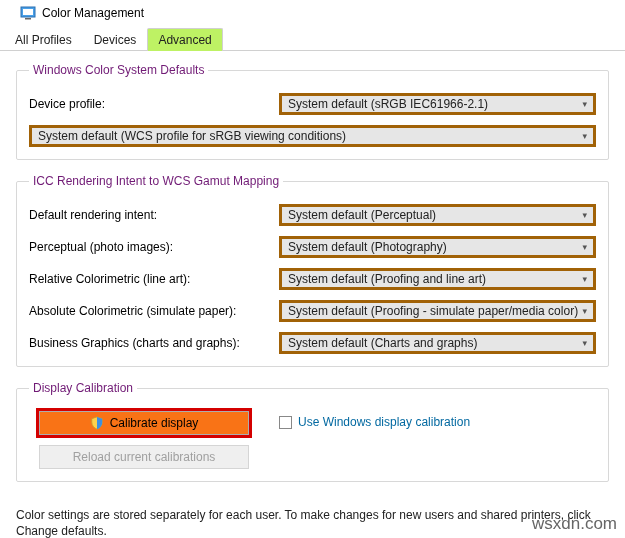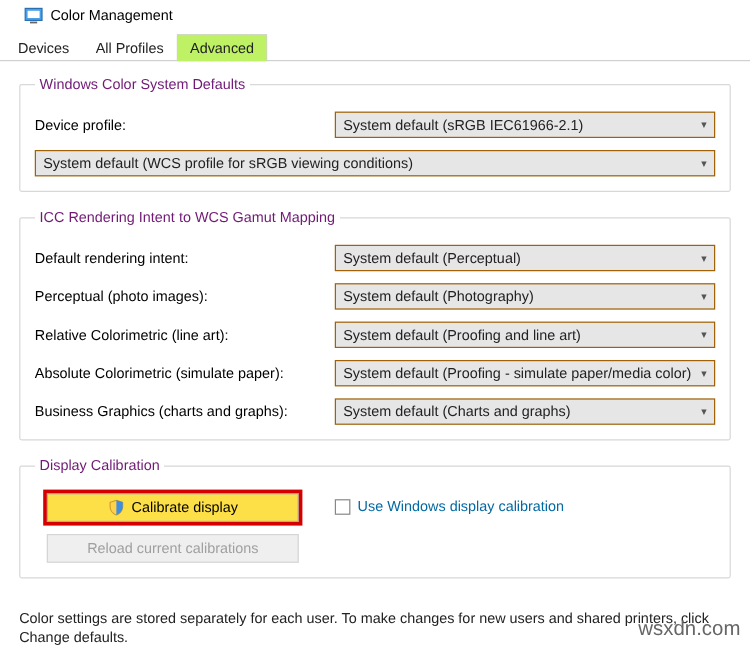--- a/index.html
+++ b/index.html
@@ -65,21 +65,21 @@
     .row .label {
       width: 250px;
       flex-shrink: 0;
     }
     .dropdown {
       flex: 1;
       display: flex;
       align-items: center;
       justify-content: space-between;
       background: #e6e6e6;
-      border: 1px solid #a16207;
+      border: 3px solid #a16207;
       height: 22px;
       padding: 0 6px;
       color: #222;
     }
     .dropdown .chev {
       font-size: 9px;
       color: #555;
     }
     .calib-area {
       display: flex;
@@ -92,21 +92,21 @@
       flex-direction: column;
       gap: 10px;
       width: 210px;
       margin-left: 10px;
     }
     .btn {
       display: flex;
       align-items: center;
       justify-content: center;
       gap: 6px;
-      background: #fde047;
+      background: #f97316;
       border: 1px solid #adadad;
       height: 24px;
       font-family: inherit;
       font-size: 12px;
       padding: 0 14px;
       cursor: default;
     }
     .btn.highlight { outline: 3px solid #d40000; }
     .btn.disabled {
       color: #a0a0a0;
@@ -148,22 +148,22 @@
     <svg viewBox="0 0 16 16">
         <rect x="1" y="2" width="14" height="10" fill="#4aa0e8" stroke="#2a6fb0"></rect>
         <rect x="3" y="4" width="10" height="6" fill="#fff"></rect>
         <rect x="5" y="13" width="6" height="1.5" fill="#666"></rect>
       </svg>
   </span>
   <span class="title">Color Management</span>
 </div>
 
 <div class="tabstrip">
+  <div class="tab">All Profiles</div>
   <div class="tab">Devices</div>
-  <div class="tab">All Profiles</div>
   <div class="tab active">Advanced</div>
 </div>
 
 <div class="content">
 
   <fieldset>
     <legend>Windows Color System Defaults</legend>
 
     <div class="row">
       <div class="label">Device profile:</div>

